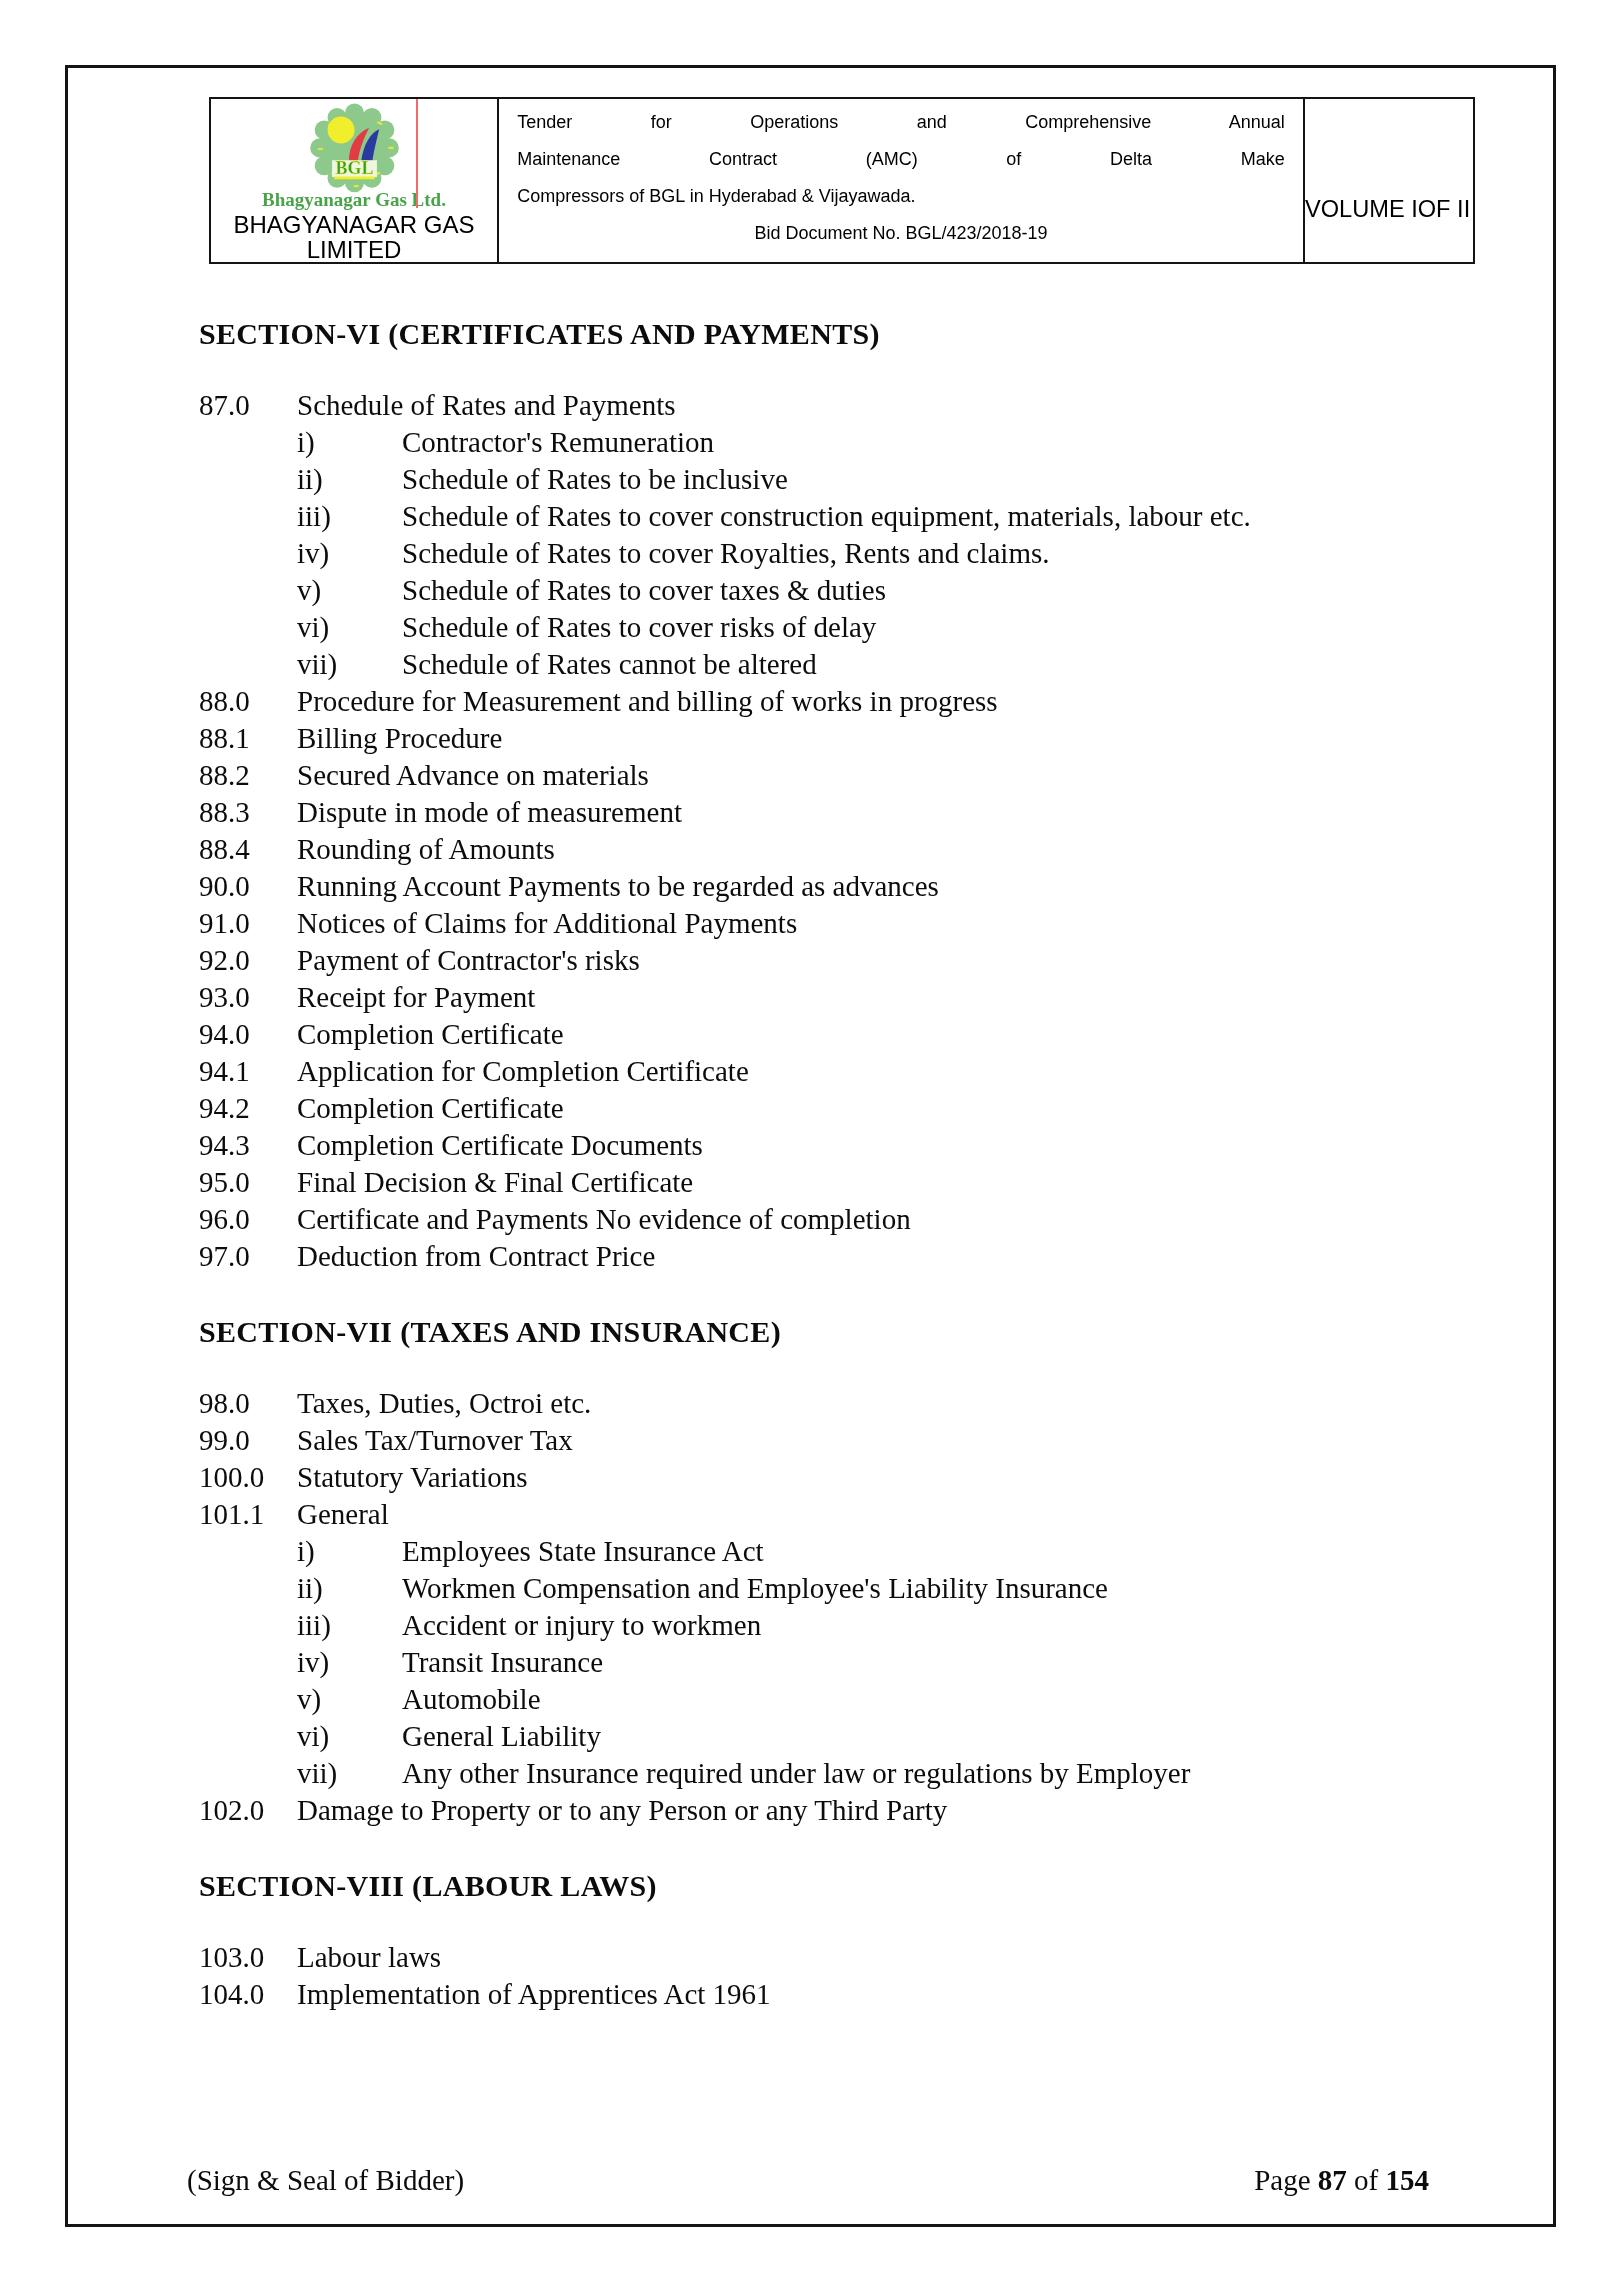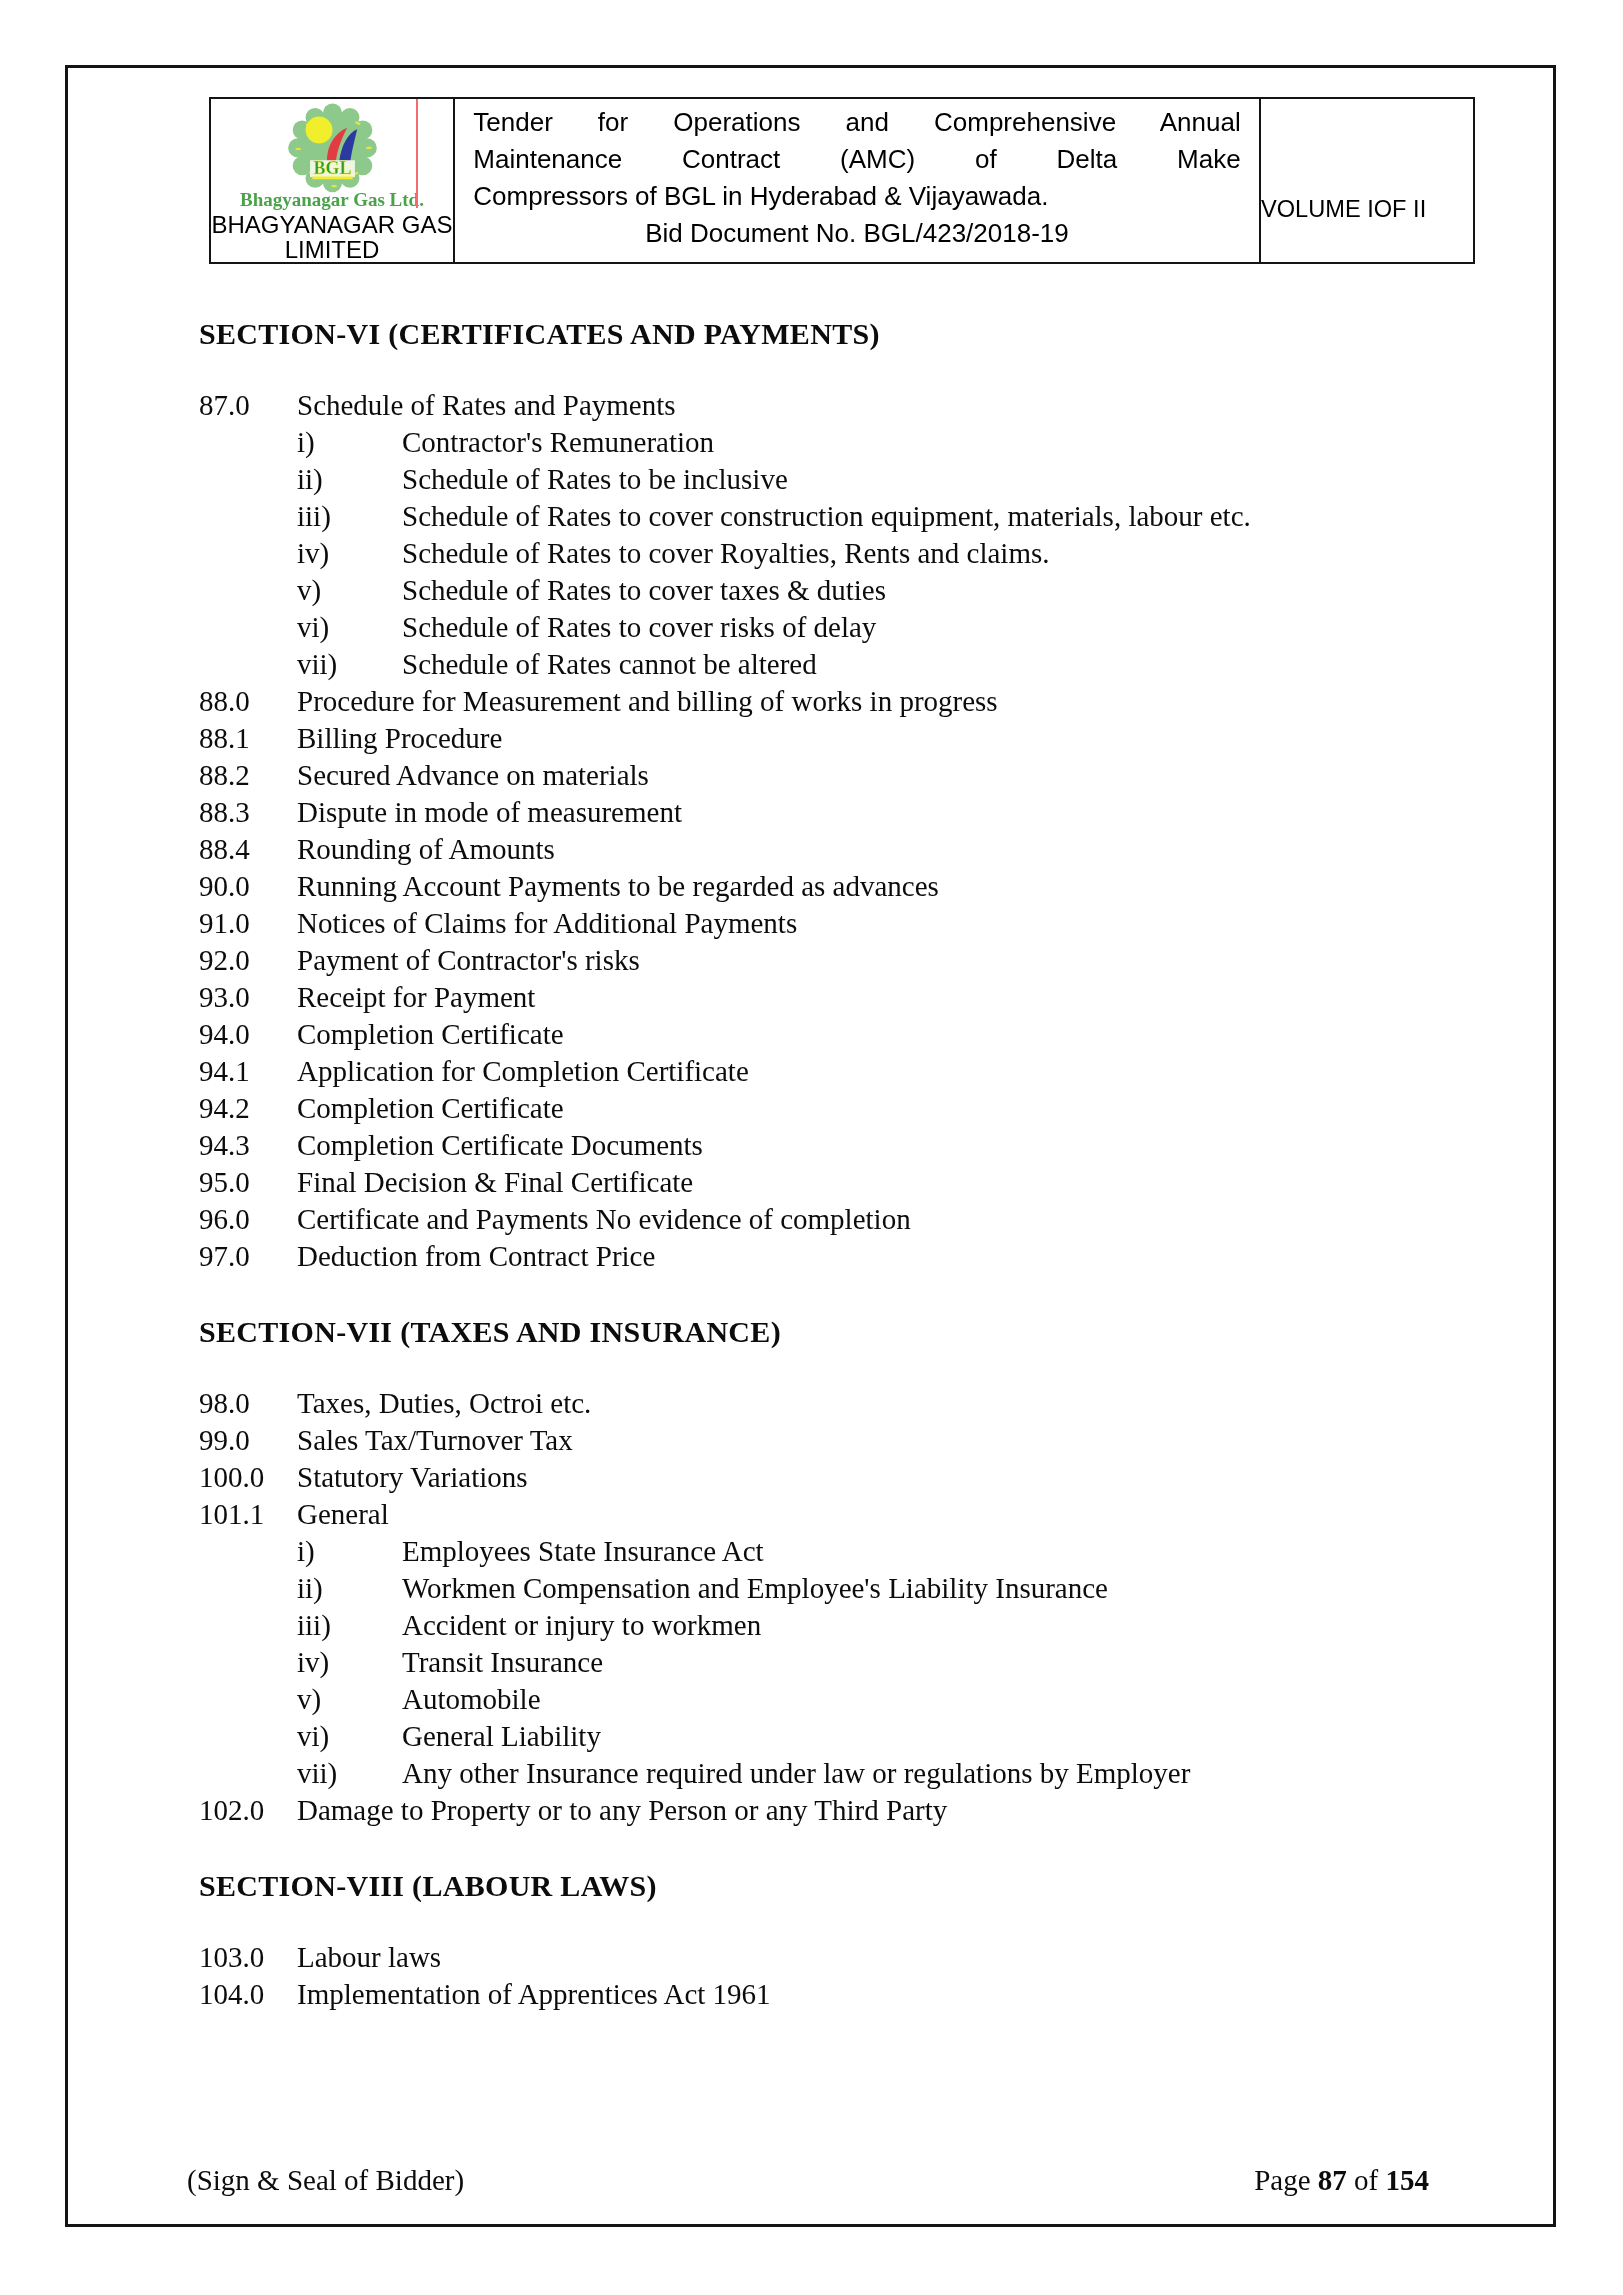--- a/index.html
+++ b/index.html
@@ -4,30 +4,30 @@
 <style>
   html,body{margin:0;padding:0;background:#ffffff;}
   .page{position:relative;width:1623px;height:2295px;background:#fff;overflow:hidden;
         font-family:"Liberation Serif", serif;color:#0c0c0c;}
   .frame{position:absolute;left:65px;top:65px;width:1485px;height:2156px;
          border:3.3px solid #141414;}
   
   .header-table{position:absolute;left:141px;top:29px;width:1262px;display:flex;
                 border:2.6px solid #141414;background:#fff;}
   .hcell{box-sizing:border-box;}
-  .logo-cell{width:244px;position:relative;border-right:2.6px solid #141414;
+  .logo-cell{width:288px;position:relative;border-right:2.6px solid #141414;
              display:flex;flex-direction:column;align-items:center;padding-top:3.9px;}
   .artifact{position:absolute;top:0;width:2px;height:109px;background:var(--artifact-red,#f56a6a);
             left:205px;}
   .logo-caption{font-family:"Liberation Serif",serif;font-weight:bold;font-size:19px;
                 color:var(--caption-green,#4aa34a);line-height:17px;margin-top:-3.9px;}
   .company-name{font-family:"Liberation Sans",sans-serif;font-size:24px;line-height:25px;
                 text-align:center;margin-top:3.9px;color:#000;}
   .title-cell{width:806px;border-right:2.6px solid #141414;padding:5.2px 18.3px 3.9px 18.3px;
-              font-family:"Liberation Sans",sans-serif;font-size:26px;line-height:37px;color:#000;}
+              font-family:"Liberation Sans",sans-serif;font-size:18px;line-height:37px;color:#000;}
   .tjust{text-align:justify;text-align-last:justify;}
   .tleft{text-align:left;}
   .bid-line{text-align:center;}
   .volume-cell{flex:1;display:flex;align-items:center;
                padding-top:58px;font-family:"Liberation Sans",sans-serif;font-size:23.6px;
                line-height:34px;color:#000;}
   
   .content{padding:31px 118px 0 131px;font-size:29px;line-height:37px;}
   .section-heading{font-weight:bold;font-size:30px;margin:38px 0 35px 0;letter-spacing:0.3px;}
   .section-heading:first-child{margin-top:26px;}

